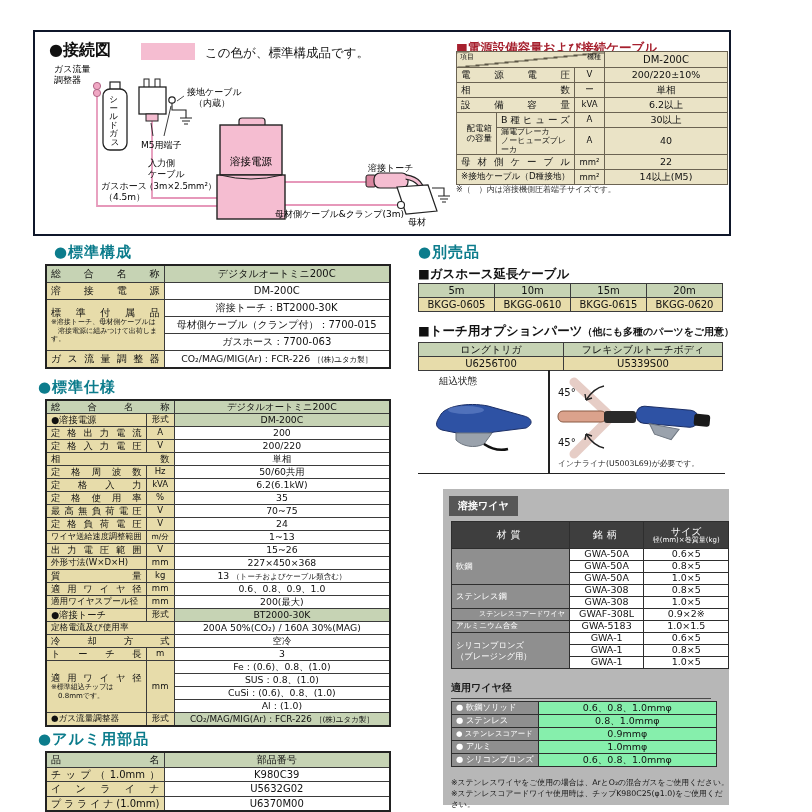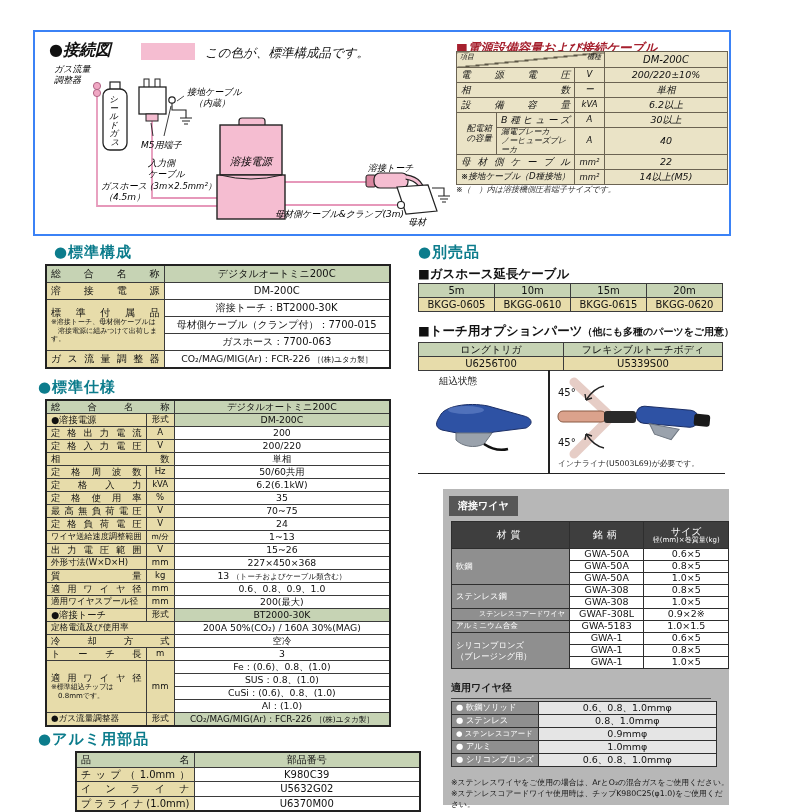--- a/index.html
+++ b/index.html
@@ -4,21 +4,21 @@
 <style>
   html,body{margin:0;padding:0;background:#fff;}
   .page{position:relative;width:812px;height:812px;background:#ffffff;overflow:hidden;
         font-family:"DejaVu Sans","Liberation Sans",sans-serif;color:#111;}
   .abs{position:absolute;}
   
   .sec-title{position:absolute;font-size:15px;font-weight:bold;color:#0c7c8c;letter-spacing:1px;}
   .sub-title{position:absolute;font-size:12.5px;font-weight:bold;color:#111;}
   .sub-note{font-size:10px;font-weight:bold;}
   
-  .topbox{position:absolute;left:33px;top:30px;width:694px;height:202px;border:2px solid #3b82f6;background:#fff;font-style:italic;}
+  .topbox{position:absolute;left:33px;top:30px;width:694px;height:202px;border:2px solid #0f172a;background:#fff;}
   .cd-title{position:absolute;left:14px;top:8px;font-size:16px;font-weight:bold;}
   .swatch{position:absolute;left:106px;top:11px;width:54px;height:17px;background:#f5bdd1;}
   .legend{position:absolute;left:170px;top:13px;font-size:12.5px;}
   .pw-title{position:absolute;left:421px;top:8px;font-size:12.5px;font-weight:bold;color:#a6202e;}
   
   table{border-collapse:collapse;table-layout:fixed;}
   td{border:1px solid #3b3b3b;padding:0 4px;overflow:hidden;white-space:nowrap;line-height:1.15;}
   .jl{text-align:justify;text-align-last:justify;}
   .ctr{text-align:center;}
   .green{background:#c6d3b4;}
@@ -34,21 +34,21 @@
   .diag{position:relative;background:
     linear-gradient(to bottom right, #eae3c6 calc(50% - 0.7px), #5a5444 calc(50% - 0.7px), #5a5444 calc(50% + 0.7px), #eae3c6 calc(50% + 0.7px)) !important;}
   .diag .tl{position:absolute;left:3px;top:1px;font-size:7px;}
   .diag .tr{position:absolute;right:3px;top:1px;font-size:7px;}
   .pw-note{position:absolute;left:421px;top:152px;font-size:8px;color:#333;}
   
   .cfg{position:absolute;left:45px;top:264px;border:2px solid #222;}
   .cfg td{font-size:10px;height:16px;}
   .spec{position:absolute;left:45px;top:399px;border:2px solid #222;}
   .spec td{font-size:9.3px;height:12px;}
-  .alum{position:absolute;left:45px;top:751px;border:2px solid #222;margin-left:30px;}
+  .alum{position:absolute;left:45px;top:751px;border:2px solid #222;}
   .alum td{font-size:10px;height:13.5px;}
   .unit{text-align:center;font-size:8.5px !important;padding:0 1px;}
   .lblL{text-align:left;}
   
   .ghose{position:absolute;left:418px;top:283px;border:1.5px solid #222;}
   .ghose td{font-size:10px;height:13px;text-align:center;}
   .tparts{position:absolute;left:418px;top:342px;border:1.5px solid #222;}
   .tparts td{font-size:10px;height:13px;text-align:center;}
   .imgarea{position:absolute;left:418px;top:370px;width:307px;height:103px;border-bottom:1.5px solid #222;}
   .imgarea .divider{position:absolute;left:130px;top:0;width:1.5px;height:103px;background:#222;}
@@ -62,21 +62,21 @@
   .wire .hd{background:#3e3e3e;color:#fff;font-size:10px;text-align:center;letter-spacing:4px;}
   .wire .hd2{background:#3e3e3e;color:#fff;font-size:10px;text-align:center;line-height:1.1;letter-spacing:0;}
   .wire .hd2 .sub{font-size:7px;display:block;letter-spacing:0;}
   .wire .mat{background:#8f8f8f;color:#fff;font-size:8.3px;height:11px;}
   .wire .mat2{background:#8f8f8f;color:#fff;font-size:8.3px;white-space:normal;line-height:1.25;}
   .wire .val{background:#fff;text-align:center;font-size:9.5px;height:11px;}
   .dtitle{position:absolute;left:8px;top:192px;width:260px;font-size:10px;font-weight:bold;color:#1a1a1a;border-bottom:1.5px solid #4a4a4a;padding-bottom:3px;}
   .diam{position:absolute;left:8px;top:212px;}
   .diam td{border:1px solid #2e2e2e;}
   .diam .mat{background:#8f8f8f;color:#fff;font-size:8.3px;height:12px;}
-  .diam .val{background:#e5e5e5;text-align:center;font-size:9.5px;height:12px;}
+  .diam .val{background:#86efac;text-align:center;font-size:9.5px;height:12px;}
   .gnote{position:absolute;left:8px;font-size:7.8px;color:#151515;}
   svg text{font-family:"DejaVu Sans","Liberation Sans",sans-serif;}
 </style>
 </head>
 <body>
 
 <div class="page">
 
   <div class="topbox">
     <div class="cd-title">●接続図</div>

